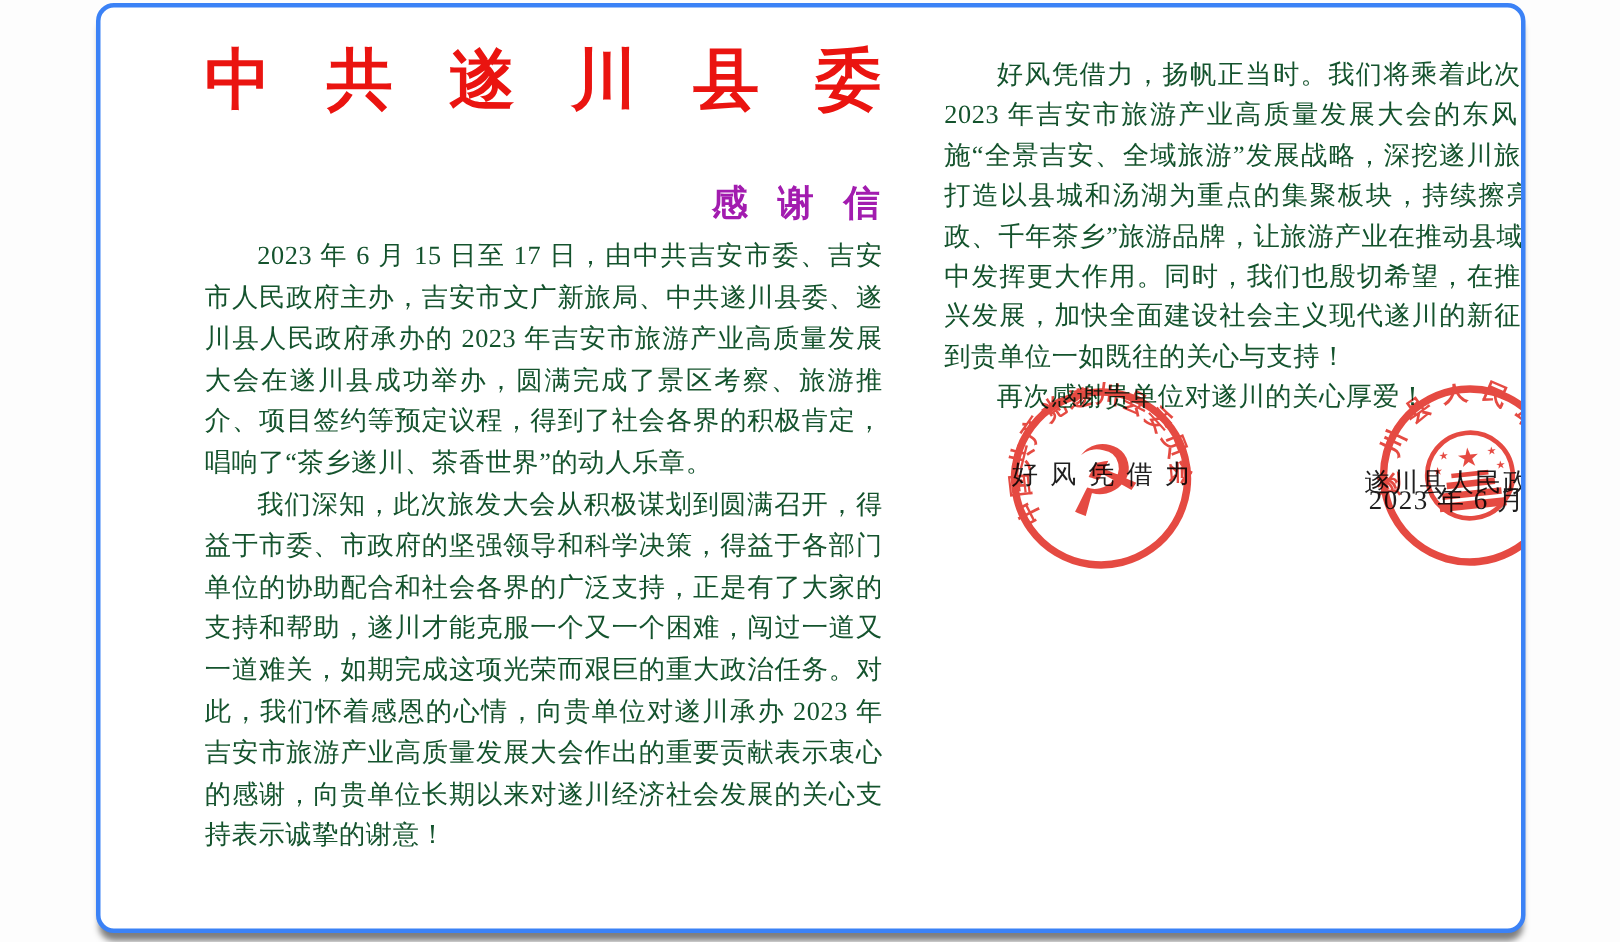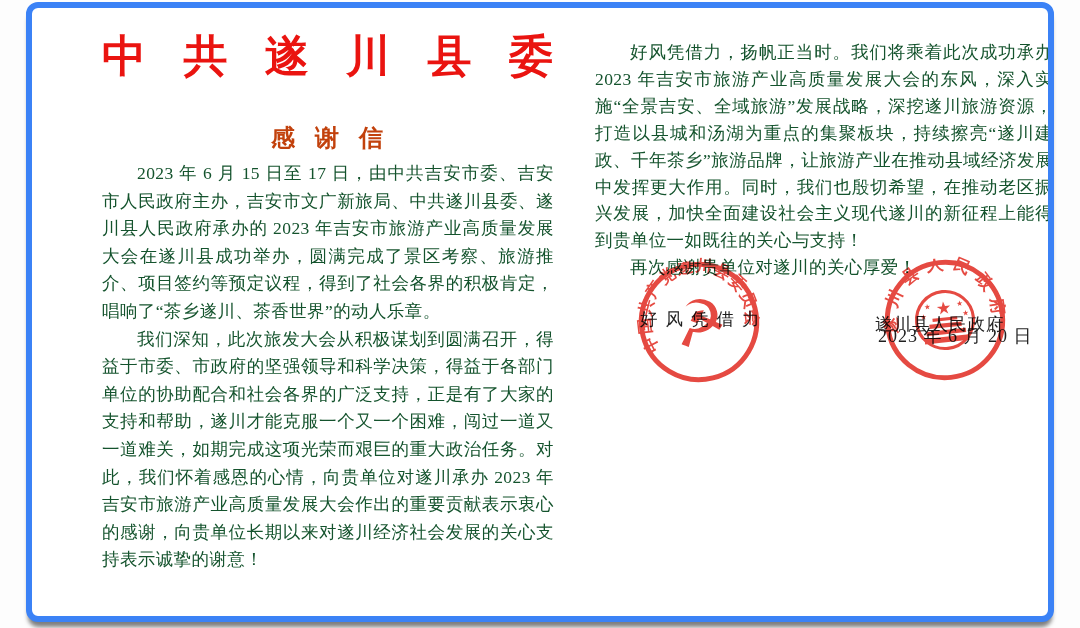--- a/index.html
+++ b/index.html
@@ -1,39 +1,39 @@
 <!DOCTYPE html>
 <html><head>
 <meta charset="utf-8">
 <style>
   * { margin:0; padding:0; box-sizing:border-box; }
   html,body { width:1080px; height:628px; background:#fdfdfd; }
   body { font-family:"Liberation Serif","DejaVu Serif",serif; }
 
   .page {
-    position:relative; width:1028px; height:620px; margin:2px auto 0 auto;
+    position:relative; width:953px; height:620px; margin:2px auto 0 auto;
     background:#ffffff;
-    border:6px solid #3b82f6; border-radius:12px;
+    border:3px solid #3b82f6; border-radius:12px;
     box-shadow:0 7px 4px -2px rgba(0,0,0,0.5);
     overflow:hidden;
   }
 
   
   .col-left { position:absolute; left:70px; top:0; width:452px; }
   .org-header {
     margin-top:22px; height:54px;
     font-size:44px; font-weight:700; line-height:54px;
     color:#ea1410;
     text-align:justify; text-align-last:justify;
     white-space:nowrap; letter-spacing:1px;
   }
   .letter-title {
     margin-top:38px;
-    font-size:24px; font-weight:700; color:#c2410c;
-    text-align:center; word-spacing:10px; letter-spacing:2px;
+    font-size:24px; font-weight:700; color:#a21caf;
+    text-align:right; word-spacing:10px; letter-spacing:2px;
   }
   .salutation {
     margin-top:30px;
     font-size:17.5px; color:#1f1f1f;
     text-decoration:underline; text-underline-offset:4px;
     display:inline-block;
   }
   .para {
     font-size:17.5px; line-height:27.6px; color:#14532d;
     text-align:justify; text-indent:2em; letter-spacing:0.4px;

